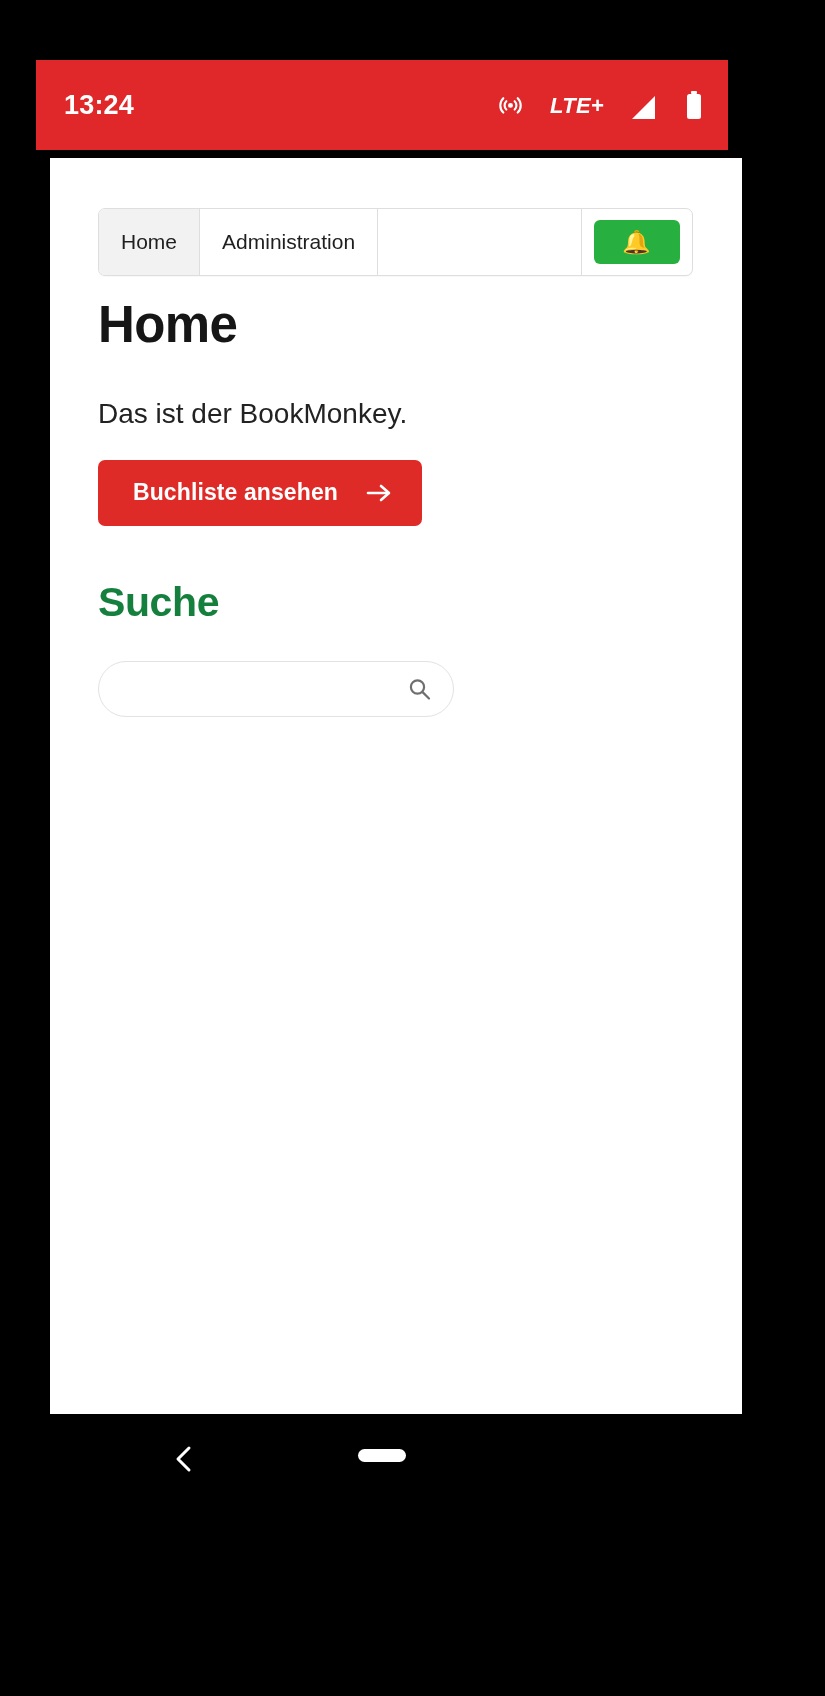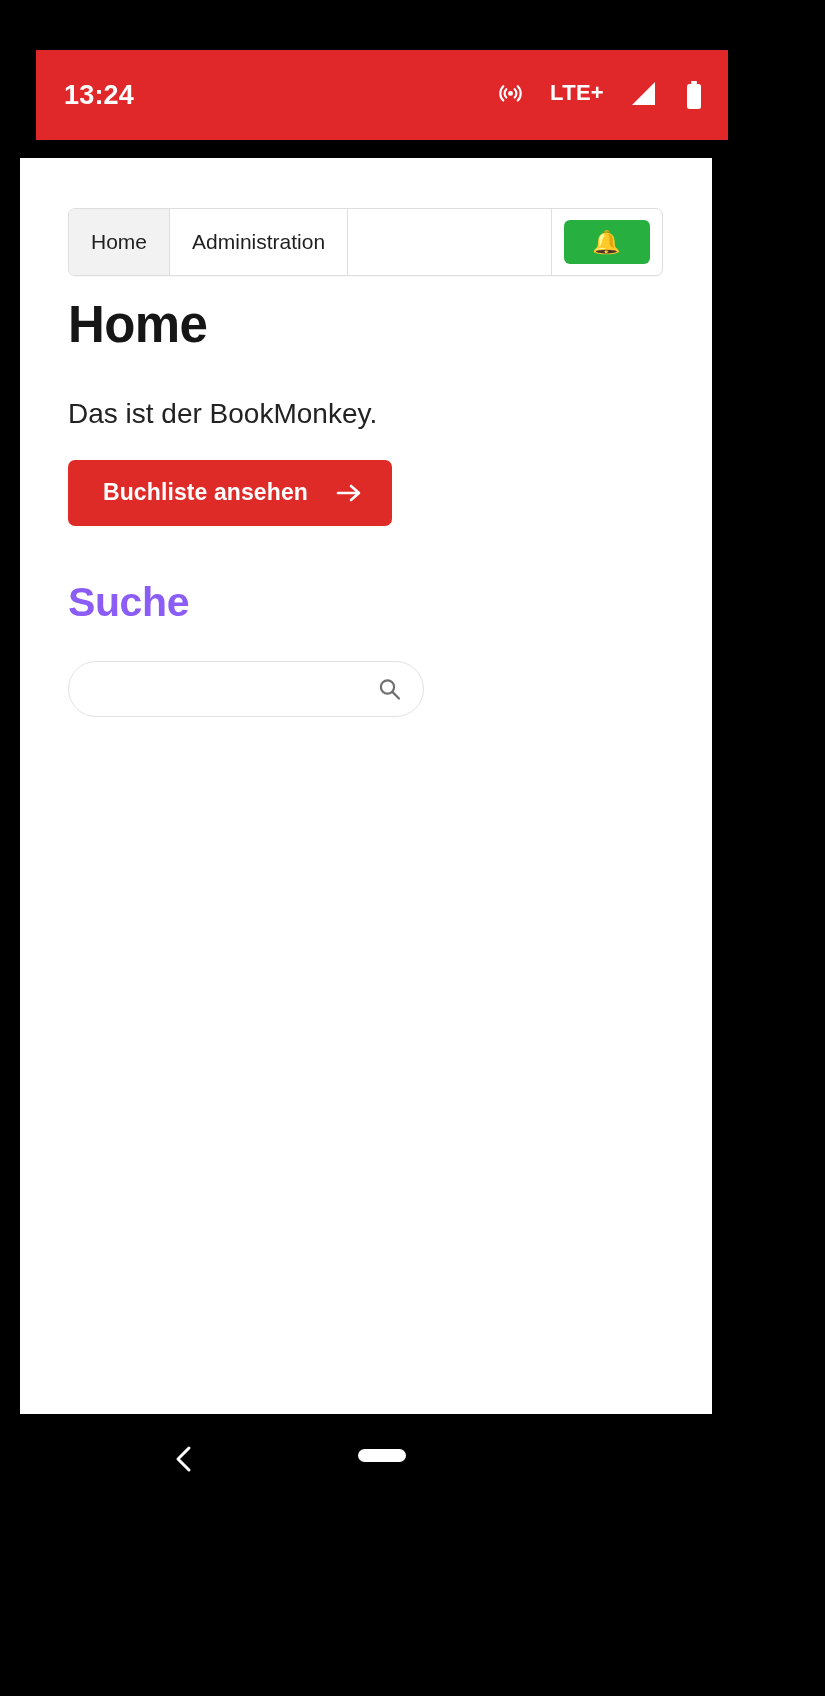--- a/index.html
+++ b/index.html
@@ -11,55 +11,56 @@
   }
   .device {
     position: relative;
     width: 825px; height: 1696px;
     background: #000000;
   }
 
   
   .statusbar {
     position: absolute;
-    left: 36px; top: 50px;
+    left: 36px; top: 60px;
     width: 692px; height: 90px;
     background: #e0282a;
     display: flex;
     align-items: center;
     justify-content: space-between;
     padding: 0 26px 0 28px;
   }
   .clock {
     color: #ffffff;
     font-size: 27px;
     font-weight: bold;
     letter-spacing: 0.2px;
   }
   .status-right {
     display: flex;
-    align-items: flex-start;
+    align-items: flex-end;
     gap: 26px;
+    font-style: italic;
   }
   .hotspot-icon { width: 27px; height: 27px; display: block; }
   .lte-label {
     color: #ffffff;
     font-size: 22px;
     font-weight: bold;
     letter-spacing: 0.3px;
     position: relative;
     top: -1px;
   }
   .signal-icon { width: 27px; height: 25px; display: block; }
   .battery-icon { width: 16px; height: 29px; display: block; margin-left: 3px; }
 
   
   .page {
     position: absolute;
-    left: 20px; top: 158px;
+    left: 50px; top: 158px;
     width: 692px; height: 1256px;
     background: #ffffff;
     overflow: hidden;
   }
 
   
   .navbar {
     position: absolute;
     left: 48px; top: 50px;
     width: 595px; height: 68px;
@@ -139,21 +140,21 @@
     font-weight: bold;
     cursor: pointer;
     letter-spacing: 0.1px;
   }
   .arrow-icon { width: 26px; height: 20px; display: block; }
 
   .section-title {
     margin-top: 53px;
     font-size: 41px;
     font-weight: bold;
-    color: #8b5cf6;
+    color: #15803d;
     letter-spacing: -0.4px;
   }
   .search-wrap {
     margin-top: 35px;
     position: relative;
     width: 356px; height: 56px;
   }
   .search-input {
     width: 100%; height: 100%;
     border: 1px solid #e2e2e2;

